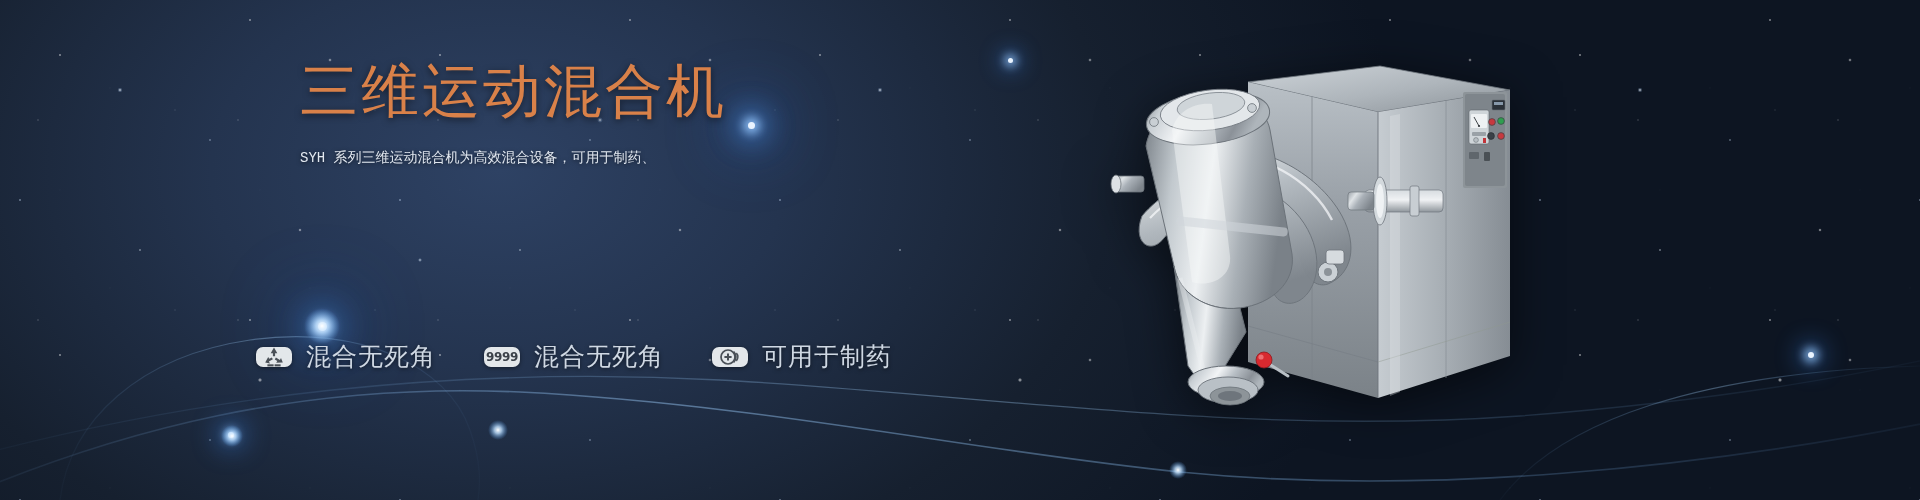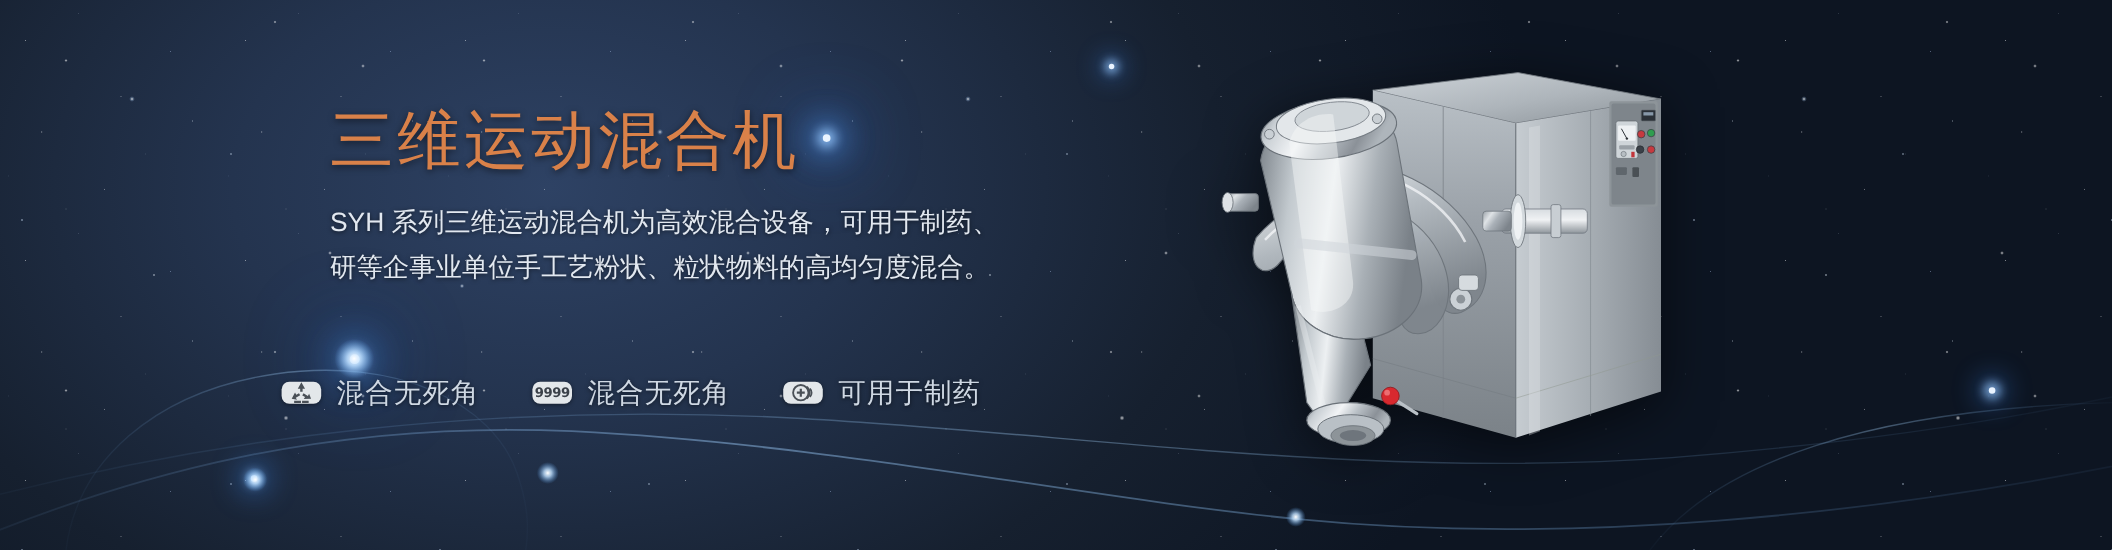--- a/index.html
+++ b/index.html
@@ -69,43 +69,43 @@
     background:#e8f3ff; box-shadow:0 0 9px 4px rgba(150,200,255,.8),0 0 24px 12px rgba(60,130,225,.4); }
   .bloom-4{ left:1008px; top:58px; width:5px; height:5px;
     background:#eaf4ff; box-shadow:0 0 8px 4px rgba(150,200,255,.7),0 0 20px 10px rgba(60,130,225,.3); }
   .bloom-5{ left:1808px; top:352px; width:6px; height:6px;
     background:#eaf4ff; box-shadow:0 0 9px 5px rgba(150,200,255,.7),0 0 22px 12px rgba(60,130,225,.3); }
 
   
   .arcs{ position:absolute; inset:0; pointer-events:none; }
 
   
-  .copy{ position:absolute; left:300px; top:62px; width:640px; z-index:6;margin-top:36px; }
+  .copy{ position:absolute; left:300px; top:62px; width:640px; z-index:6; }
 
   .title{
     font-family:"DejaVu Serif","Liberation Serif",serif;
     font-size:58px;
     line-height:1;
     letter-spacing:3px;
     color:#d98149;
     text-shadow:0 2px 7px rgba(0,0,0,.55);
     white-space:nowrap;
   }
   .subtitle{
     margin-top:22px;
     font-size:27px;
     letter-spacing:.6px;
     color:#8d99a8;
     opacity:.92;
     white-space:nowrap;
   }
   .desc{
     margin-top:26px;
-    font-family:Liberation Sans, sans-serif;
-    font-size:24px;
+    font-family:Liberation Mono, monospace;
+    font-size:14px;
     line-height:1.72;
     color:#e2e8f0;
     text-shadow:0 1px 4px rgba(0,0,0,.6);
     width:510px;
   }
   .desc .line{ display:block; white-space:nowrap; }
 
   
   .features{
     position:absolute;
@@ -188,21 +188,20 @@
     <circle cx="322" cy="326" r="18" fill="url(#nodeG)"></circle>
     <circle cx="498" cy="430" r="10" fill="url(#nodeG)"></circle>
     <circle cx="232" cy="436" r="11" fill="url(#nodeG)"></circle>
     <circle cx="1178" cy="470" r="9" fill="url(#nodeG)"></circle>
   </svg>
 
   <div class="copy">
     <div class="title">三维运动混合机</div>
     <div class="desc">
       <span class="line">SYH 系列三维运动混合机为高效混合设备，可用于制药、</span>
-      <span class="line">研等企事业单位手工艺粉状、粒状物料的高均匀度混合。</span>
     </div>
   </div>
 
   <div class="features">
 
     <div class="feature">
       <span class="fi">
         <svg width="24" height="24" viewBox="0 0 24 24">
           <g fill="#4a5057">
             <path d="M12 2.6 L15.3 8.3 L13.1 8.3 L13.1 11.2 L10.9 11.2 L10.9 8.3 L8.7 8.3 Z"></path>

